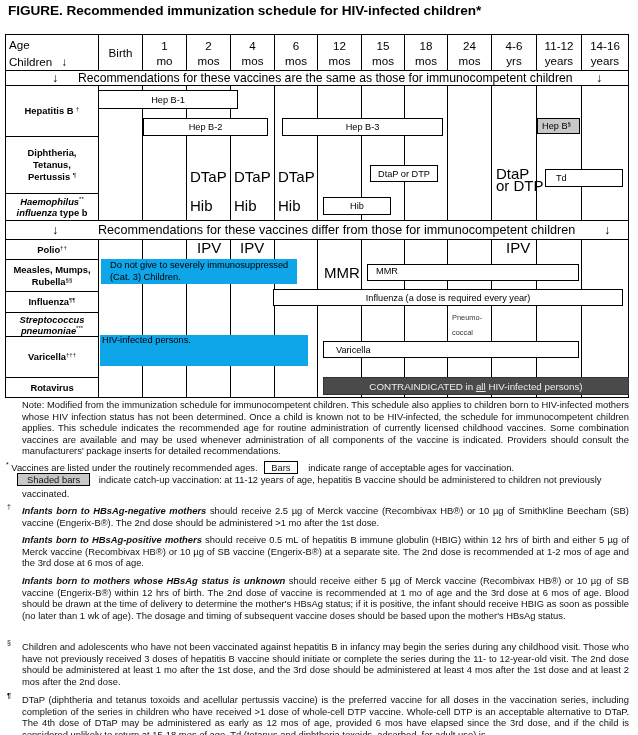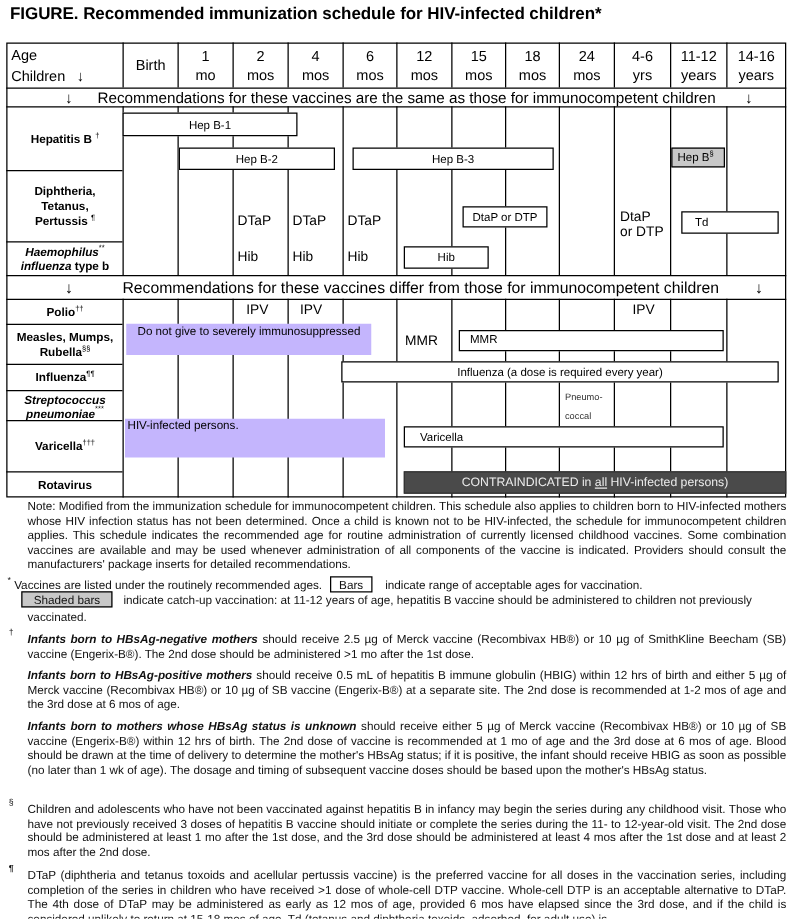--- a/index.html
+++ b/index.html
@@ -18,22 +18,22 @@
   .section .txt { position:absolute; }
   .lbl { position:absolute; left:6px; width:92px; display:flex; flex-direction:column; align-items:center;
          justify-content:center; text-align:center; font-size:9.4px; font-weight:bold; line-height:12px; }
   .lbl sup, .bar sup { font-size:6px; font-weight:normal; vertical-align:top; position:relative; top:-2px; }
   .lbl .it { font-style:italic; }
   .bar { position:absolute; background:#fff; border:1px solid #000; box-sizing:border-box; font-size:9.2px;
          display:flex; align-items:center; justify-content:center; white-space:nowrap; }
   .bar.left { justify-content:flex-start; }
   .bar.shaded { background:#c8c8c8; }
   .bar.dark { background:#4a4a4a; border-color:#333; color:#ececec; font-size:9.8px; }
-  .ct { position:absolute; font-size:11px; white-space:nowrap; line-height:12px; }
-  .note-box { position:absolute; background:#c4b5fd; font-size:9.3px; white-space:nowrap; }
+  .ct { position:absolute; font-size:15px; white-space:nowrap; line-height:12px; }
+  .note-box { position:absolute; background:#0ea5e9; font-size:9.3px; white-space:nowrap; }
   .u { text-decoration:underline; }
   .fn { position:absolute; left:22px; width:607px; font-size:9.4px; line-height:11.6px; text-align:justify; color:#111; }
   .mk { position:absolute; left:7px; font-size:7px; color:#111; }
   .lead { font-weight:bold; font-style:italic; }
   .legend-line { position:absolute; font-size:9.4px; white-space:nowrap; color:#111; }
   .lgbox { display:inline-block; border:1px solid #000; padding:0 6px; line-height:11px; margin:0 8px 0 4px; background:#fff; }
   .lgbox.shaded { background:#c8c8c8; padding:0 9px; margin:0 6px 0 0; }
 </style>
 </head>
 <body>
@@ -220,20 +220,21 @@
 <div class="ct" style="left:197px;top:242px">IPV</div>
 <div class="ct" style="left:240px;top:242px">IPV</div>
 <div class="ct" style="left:506px;top:242px">IPV</div>
 <div class="ct" style="left:324px;top:267px">MMR</div>
 <div class="ct" style="left:452px;top:310px;font-size:7.4px;line-height:15px;color:#333">
   <div>Pneumo-</div>
   <div>coccal</div>
 </div>
 <div class="note-box" style="left:101px;top:259px;width:196px;height:25px;padding-left:9px;line-height:12px;box-sizing:border-box">
   <div>Do not give to severely immunosuppressed</div>
+  <div>(Cat. 3) Children.</div>
 </div>
 <div class="note-box" style="left:100px;top:335px;width:208px;height:31px;padding-left:2px;line-height:11.4px;box-sizing:border-box">
   <div>HIV-infected persons.</div>
 </div>
 
 <div class="bar left" style="left:367px;top:264px;width:212px;height:17px;padding-left:8px;align-items:flex-start;padding-top:1px">MMR</div>
 <div class="bar" style="left:273px;top:289px;width:350px;height:17px">Influenza (a dose is required every year)</div>
 <div class="bar left" style="left:323px;top:341px;width:256px;height:17px;padding-left:12px">Varicella</div>
 <div class="bar dark" style="left:323px;top:377px;width:306px;height:18px">
   <span style="white-space:pre">CONTRAINDICATED in </span>

